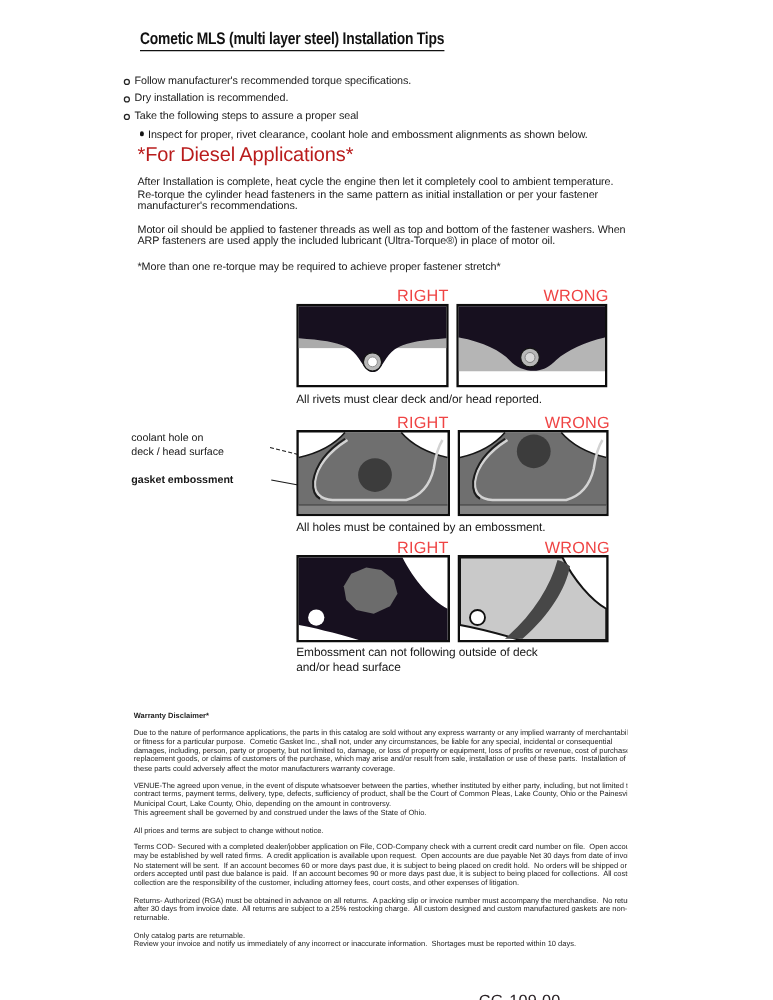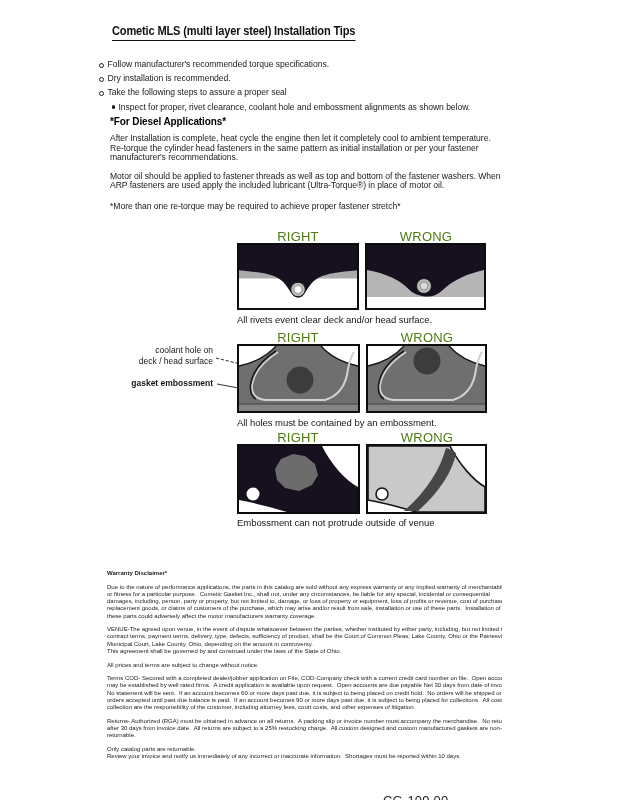--- a/index.html
+++ b/index.html
@@ -16,28 +16,28 @@
   }
   
   .tips{left:99px;top:44px;width:430px;font-size:8.6px;line-height:9.6px;letter-spacing:-0.05px;margin-top:16px;}
   .tip-row{display:flex;margin-bottom:4.6px;}
   .tip-row.sub{margin-left:13px;margin-bottom:1.6px;}
   .b-circle{width:3.2px;height:3.2px;border:0.9px solid #222;border-radius:50%;margin:2.6px 3.4px 0 0;flex:none;}
   .b-dot{width:3.4px;height:3.4px;background:#141414;border-radius:50%;margin:2.6px 3px 0 0;flex:none;}
   .pre{white-space:pre-wrap;}
   
   .diesel{left:110px;top:116px;width:396px;}
-  .diesel-h{font-size:10px;font-weight:bold;color:#000000;margin:0 0 7px 0;letter-spacing:-0.1px;}
+  .diesel-h{font-size:16px;font-weight:normal;color:#b91c1c;margin:0 0 7px 0;letter-spacing:-0.1px;}
   .diesel p{margin:0 0 9px 0;font-size:8.6px;line-height:9.5px;letter-spacing:-0.05px;}
   .diesel .note{margin-top:11px;}
   
-  .rw-label{font-size:13px;color:#4d7c0f;text-align:center;width:122px;letter-spacing:0.2px;}
+  .rw-label{font-size:13px;color:#ef4444;text-align:right;width:122px;letter-spacing:0.2px;}
   .caption{font-size:9.5px;line-height:11.5px;color:#161616;letter-spacing:-0.05px;}
   .panel{display:block;}
-  .annot{font-size:8.5px;line-height:10.5px;text-align:right;color:#161616;width:108px;}
+  .annot{font-size:8.5px;line-height:10.5px;text-align:left;color:#161616;width:108px;}
   .footer-code{left:383px;top:761px;font-size:13px;color:#2a2226;letter-spacing:0.2px;margin-top:32px;}
   
   .fine{left:107px;top:570px;width:408px;font-size:6px;line-height:7.2px;color:#222;}
   .fine .fp-h{font-weight:bold;margin:0 0 6.5px 0;}
   .fine p{margin:0 0 6.5px 0;}
   .fine .tight{margin-bottom:0;}
 </style>
 </head>
 <body>
 
@@ -83,21 +83,21 @@
   </svg>
 
   <svg class="abs panel" style="left:365px;top:243px;" width="121" height="67" viewBox="0 0 121 67">
     <rect x="1" y="1" width="119" height="65" fill="#ffffff" stroke="#0d0d0d" stroke-width="2"></rect>
     <rect x="2" y="27" width="117" height="27" fill="#b5b5b5"></rect>
     <path d="M2,2 L119,2 L119,27 C103,30.5 89,37 80,45 C75,50 70,53 64,53.5 C56,54 48,51 43,45.5 C36,38 22,30.5 2,27 Z" fill="#17101f"></path>
     <circle cx="59" cy="43" r="7.5" stroke="#141414" stroke-width="1" fill="#b8b8b8"></circle>
     <circle cx="59" cy="43" r="4" fill="#d9d9d9" stroke="#777777" stroke-width="0.7"></circle>
   </svg>
 
-  <div class="abs caption" style="left:237px;top:314px;width:260px;">All rivets event clear deck and/or head surface.</div>
+  <div class="abs caption" style="left:237px;top:314px;width:260px;">All rivets must clear deck and/or head reported.</div>
 
   <div class="abs rw-label" style="left:237px;top:330px;">RIGHT</div>
   <div class="abs rw-label" style="left:366px;top:330px;">WRONG</div>
 
   <div class="abs annot" style="left:105px;top:345px;">
     <div>coolant hole on</div>
     <div>deck / head surface</div>
   </div>
   <div class="abs annot" style="left:105px;top:378px;font-weight:bold;">gasket embossment</div>
 
@@ -141,21 +141,22 @@
   </svg>
 
   <svg class="abs panel" style="left:366px;top:444px;" width="121" height="70" viewBox="0 0 121 70">
     <rect x="1" y="1" width="119" height="68" fill="#ffffff" stroke="#0d0d0d" stroke-width="2"></rect>
     <path stroke="#141414" stroke-width="1.6" d="M2,2 L84,2 C93,20 107,36 119,43 L119,68 L50,68 C30,62 13,58 2,56 Z" fill="#c9c9c9"></path>
     <path d="M80,4 C74,26 60,48 38,67 L52,67 C74,48 87,26 90,9 C87,6.5 84,5 80,4 Z" fill="#474747"></path>
     <circle cx="16" cy="50" r="6" fill="#ffffff" stroke="#111111" stroke-width="1.5"></circle>
   </svg>
 
   <div class="abs caption" style="left:237px;top:517px;width:250px;">
-    <div>Embossment can not protrude outside of venue</div>
+    <div>Embossment can not following outside of deck</div>
+    <div>and/or head surface</div>
   </div>
 
   <div class="abs fine">
     <p class="fp-h">Warranty Disclaimer*</p>
     <p class="pre">Due to the nature of performance applications, the parts in this catalog are sold without any express warranty or any implied warranty of merchantability or fitness for a particular purpose.  Cometic Gasket Inc., shall not, under any circumstances, be liable for any special, incidental or consequential damages, including, person, party or property, but not limited to, damage, or loss of property or equipment, loss of profits or revenue, cost of purchased or replacement goods, or claims of customers of the purchase, which may arise and/or result from sale, installation or use of these parts.  Installation of these parts could adversely affect the motor manufacturers warranty coverage.</p>
     <p class="pre tight">VENUE-The agreed upon venue, in the event of dispute whatsoever between the parties, whether instituted by either party, including, but not limited to, contract terms, payment terms, delivery, type, defects, sufficiency of product, shall be the Court of Common Pleas, Lake County, Ohio or the Painesville Municipal Court, Lake County, Ohio, depending on the amount in controversy.</p>
     <p class="pre">This agreement shall be governed by and construed under the laws of the State of Ohio.</p>
     <p class="pre">All prices and terms are subject to change without notice.</p>
     <p class="pre">Terms COD- Secured with a completed dealer/jobber application on File, COD-Company check with a current credit card number on file.  Open accounts may be established by well rated firms.  A credit application is available upon request.  Open accounts are due payable Net 30 days from date of invoice.  No statement will be sent.  If an account becomes 60 or more days past due, it is subject to being placed on credit hold.  No orders will be shipped or new orders accepted until past due balance is paid.  If an account becomes 90 or more days past due, it is subject to being placed for collections.  All costs of collection are the responsibility of the customer, including attorney fees, court costs, and other expenses of litigation.</p>
     <p class="pre">Returns- Authorized (RGA) must be obtained in advance on all returns.  A packing slip or invoice number must accompany the merchandise.  No returns after 30 days from invoice date.  All returns are subject to a 25% restocking charge.  All custom designed and custom manufactured gaskets are non-returnable.</p>

